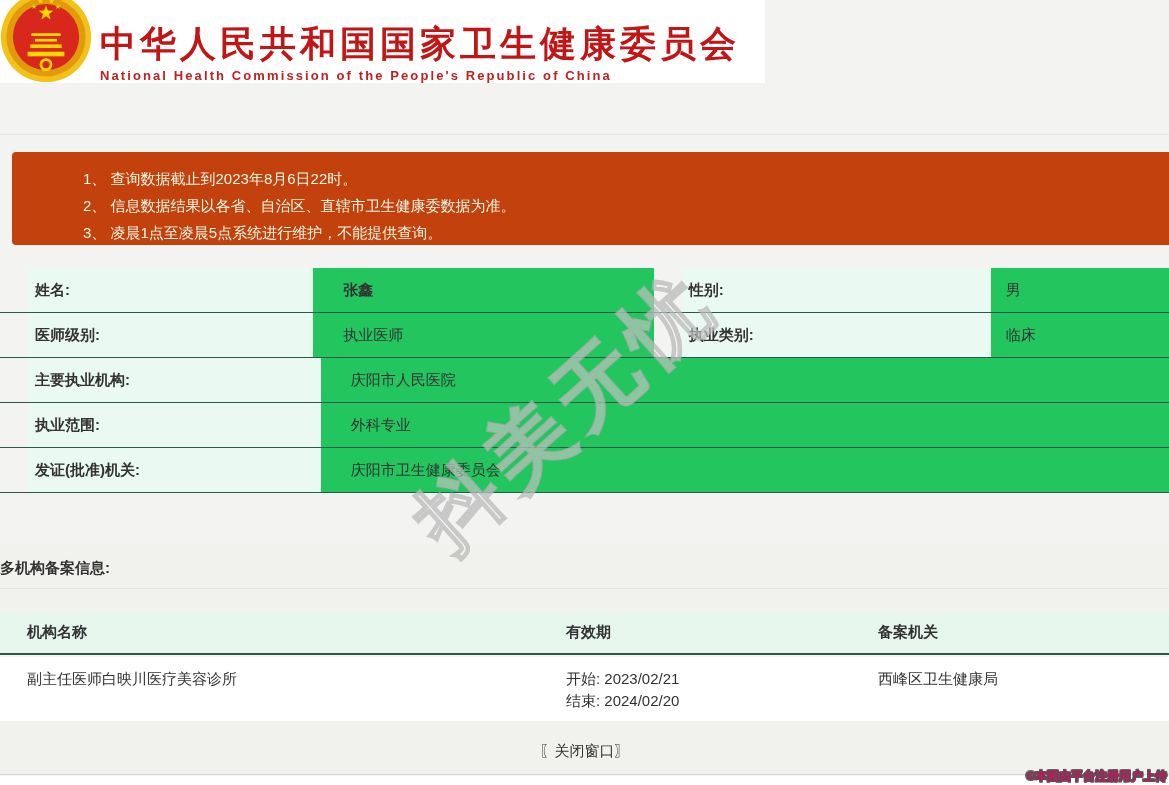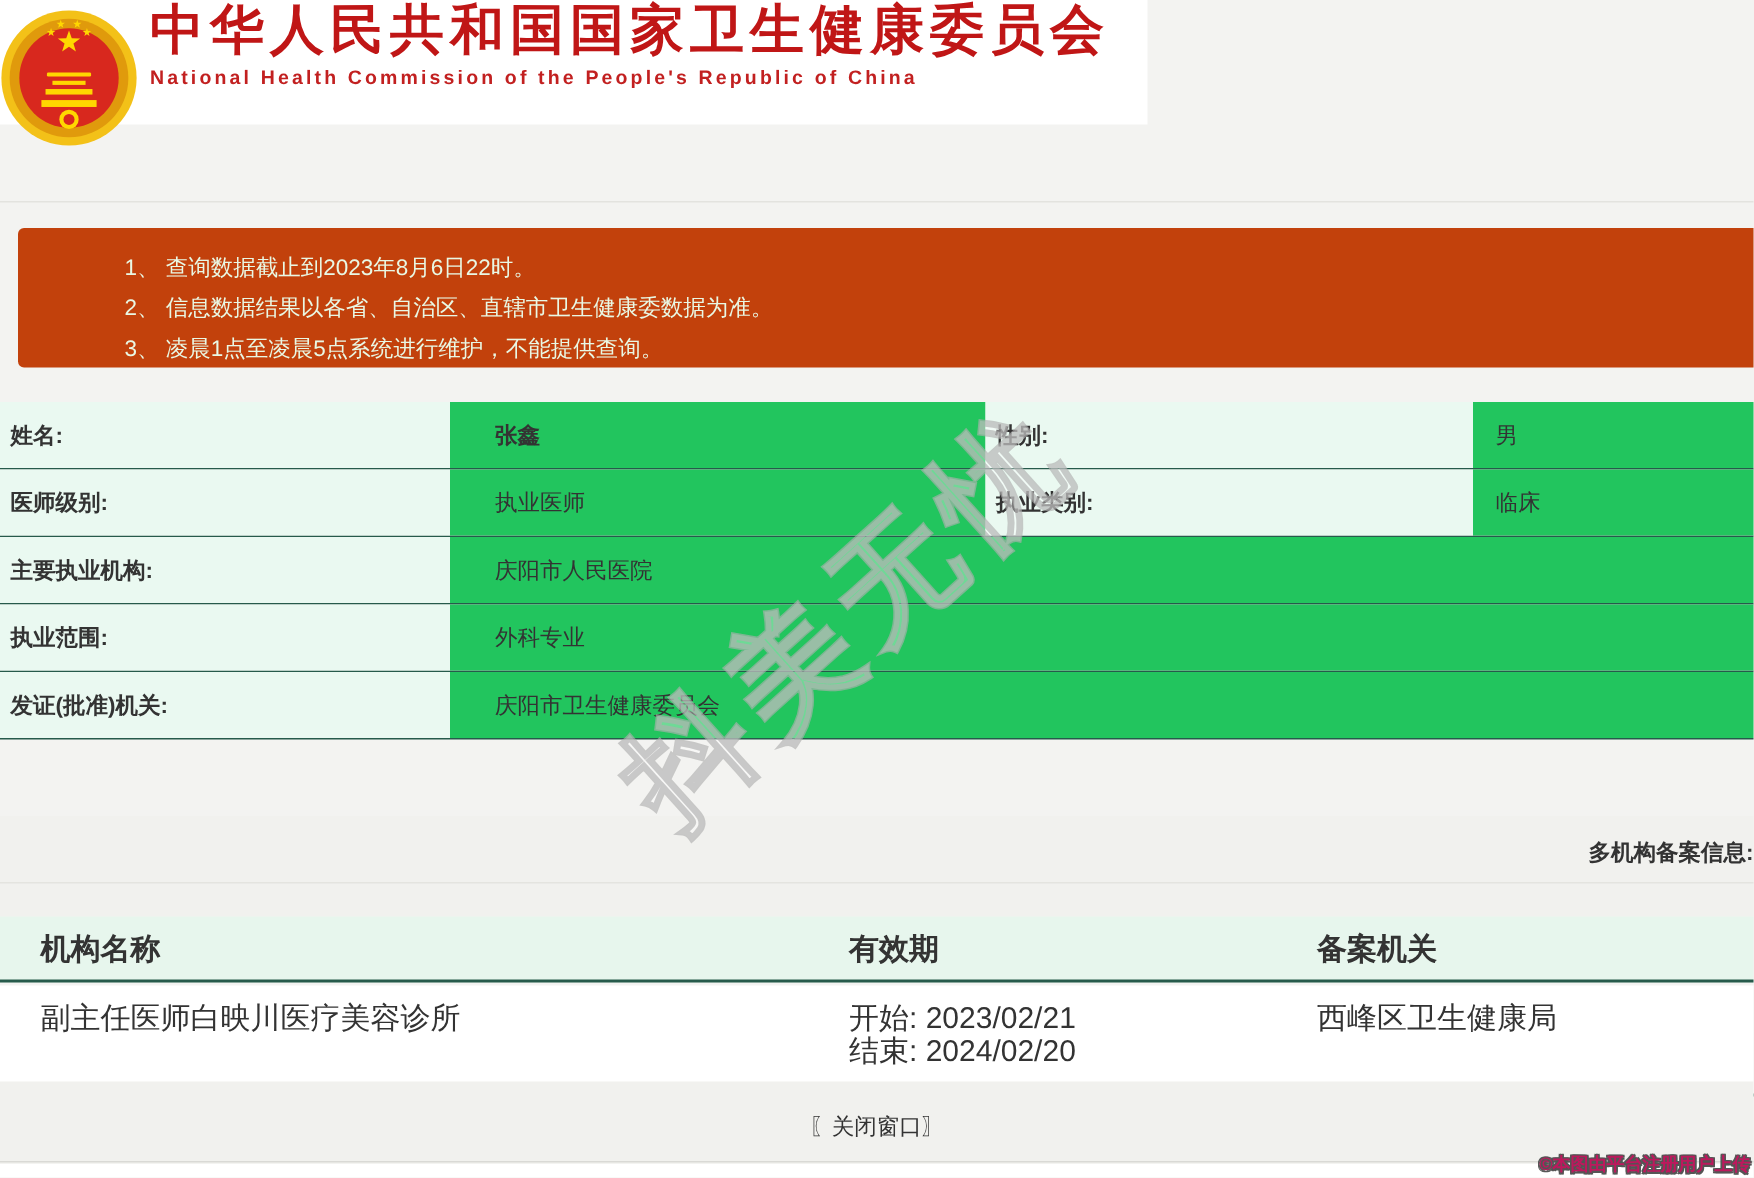--- a/index.html
+++ b/index.html
@@ -4,52 +4,52 @@
 <style>
   * { margin:0; padding:0; box-sizing:border-box; }
   html,body { width:1169px; height:785px; }
   body {
     position:relative; overflow:hidden;
     background:#f3f3f1;
     font-family:"Liberation Sans","DejaVu Sans",sans-serif;
     color:#333;
   }
   
-  .site-header { position:absolute; top:0; left:0; width:765px; height:83px; background:#ffffff; display:flex; align-items:flex-start; }
+  .site-header { position:absolute; top:0; left:0; width:765px; height:83px; background:#ffffff; display:flex; align-items:flex-end; }
   .emblem { width:92px; height:92px; margin-top:6px; flex:0 0 92px; }
   .titles { margin-left:8px; }
   .title-cn { color:#c01616; font-size:36px; font-weight:bold; letter-spacing:4px; line-height:40px; white-space:nowrap; }
   .title-en { color:#c22020; font-size:13px; font-weight:bold; letter-spacing:2.1px; margin-top:4px; white-space:nowrap; }
   .page-divider { position:absolute; top:134px; left:0; width:100%; height:0; border-top:1px solid #e3e3df; }
   
   .notice { position:absolute; top:152px; left:12px; right:0; height:93px; background:#c2410c; border-radius:4px 0 0 4px; padding:13px 0 0 71px; }
   .notice p { color:#e9f8e4; font-size:15px; line-height:27px; }
   
   .info-table { position:absolute; top:268px; left:0; width:1169px; }
   .irow { display:flex; height:45px; border-bottom:1px solid #265a4b; }
   .cell { display:flex; align-items:center; font-size:15px; }
-  .lbl { background:#eaf9f1; font-weight:bold; padding-left:7px; }
+  .lbl { background:#eaf9f1; font-weight:bold; padding-left:7px;margin-left:28px; }
   .val { background:#22c55e; }
   .c1 { width:300px; }
   .c2 { width:357px; padding-left:30px; }
   .c3 { width:325px; }
   .c4 { width:187px; padding-left:15px; }
   .cspan { width:869px; padding-left:30px; }
   .bold { font-weight:bold; }
   
   .section-band { position:absolute; top:544px; left:0; width:100%; height:67px; background:#f1f1ee; }
-  .section-title { text-align:right; font-size:15px; font-weight:bold; padding-top:15px; }
+  .section-title { text-align:left; font-size:15px; font-weight:bold; padding-top:15px; }
   .band-divider { position:absolute; top:44px; left:0; width:100%; border-top:1px solid #e4e4df; }
   
   .org-header { position:absolute; top:611px; left:0; width:100%; height:44px; background:#e7f6ed; border-bottom:2px solid #265a4b; display:flex; align-items:center; }
   .org-row { position:absolute; top:657px; left:0; width:100%; height:74px; background:#ffffff; border-bottom:2px solid #265a4b; display:flex; align-items:flex-start; padding-top:11px; }
   .oc1 { width:540px; padding-left:27px; }
   .oc2 { width:320px; padding-left:26px; }
   .oc3 { width:309px; padding-left:18px; }
-  .ocell { font-size:20px; line-height:22px; }
+  .ocell { font-size:15px; line-height:22px; }
   .org-header .ocell { font-weight:bold; line-height:normal; }
   
   .close-band { position:absolute; top:721px; left:0; width:100%; height:54px; background:#f1f1ee; border-bottom:1px solid #d9d9d5; }
   .close-link { display:block; margin:0 auto; padding-top:21px; width:140px; text-align:center; font-size:15px; color:#333; text-decoration:none; cursor:pointer; background:none; border:none; font-family:inherit; }
   .bottom-white { position:absolute; top:776px; left:0; width:100%; height:9px; background:#ffffff; }
   .credit {
     position:absolute; right:2px; bottom:0px; font-size:12px; font-weight:bold; color:#be185d;
     text-shadow:-1px 0 #555,0 1px #555,1px 0 #555,0 -1px #555,-1px -1px #555,1px 1px #555,-1px 1px #555,1px -1px #555;
   }
   

